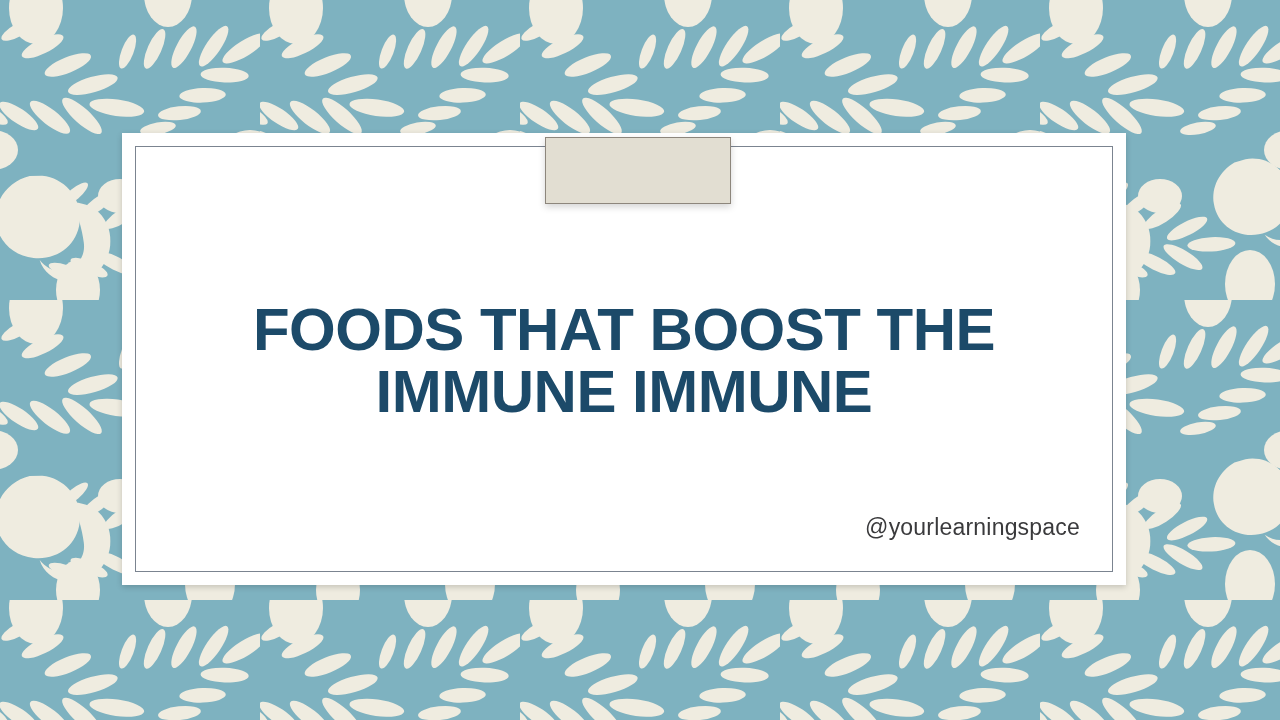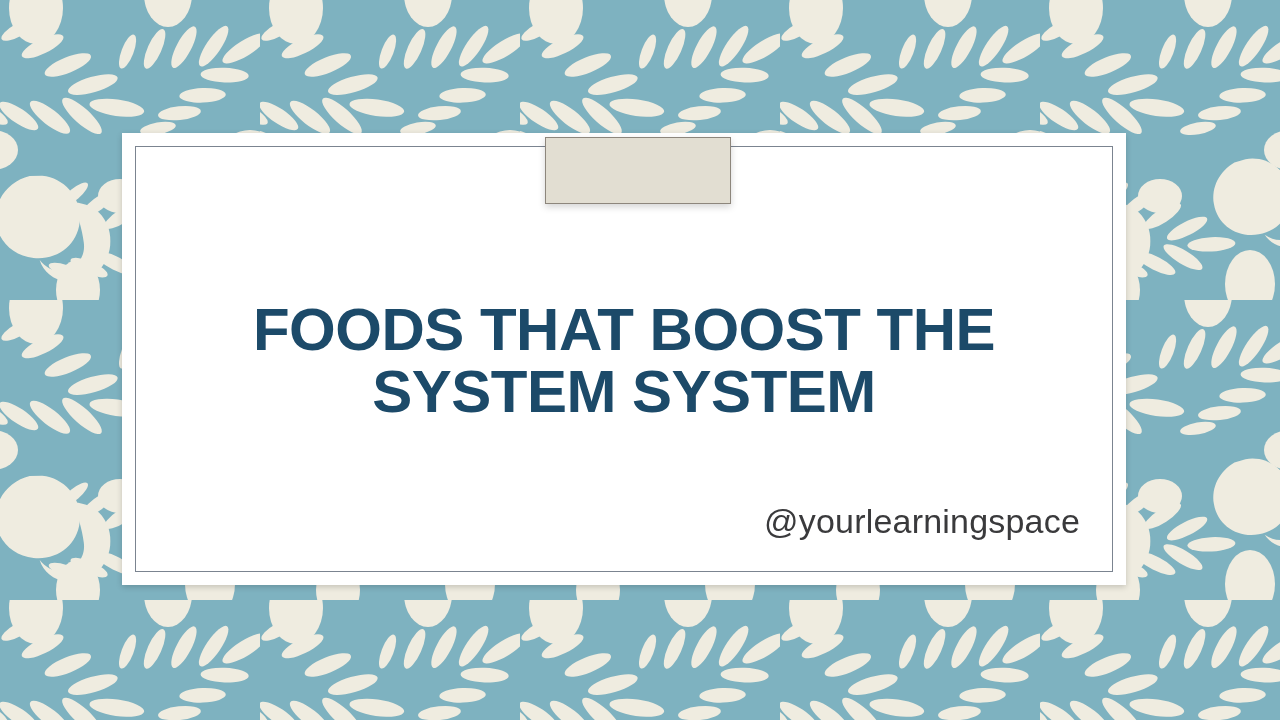--- a/index.html
+++ b/index.html
@@ -84,21 +84,21 @@
     text-shadow: 0 1px 1px rgba(255,255,255,0.6);
   }
 
   
   #handle {
     position: absolute;
     right: 32px;
     bottom: 30px;
     font-family: "Liberation Sans", sans-serif;
     font-weight: 300;
-    font-size: 34px;
+    font-size: 23px;
     letter-spacing: 0.2px;
     color: #3a3a3c;
     white-space: nowrap;
   }
 </style>
 </head>
 <body>
 
 <div id="slide">
 
@@ -165,21 +165,21 @@
     </defs>
 
     <rect x="0" y="0" width="1280" height="720" fill="url(#botanical)"></rect>
   </svg>
 
   <div id="card">
     <div id="card-inner">
 
       <div id="title-block">
         <span class="title-line">FOODS THAT BOOST THE</span>
-        <span class="title-line">SYSTEM SYSTEM</span>
+        <span class="title-line">IMMUNE IMMUNE</span>
       </div>
 
       <div id="handle">@yourlearningspace</div>
 
     </div>
   </div>
 
   <div id="top-tab"></div>
 
 </div>

